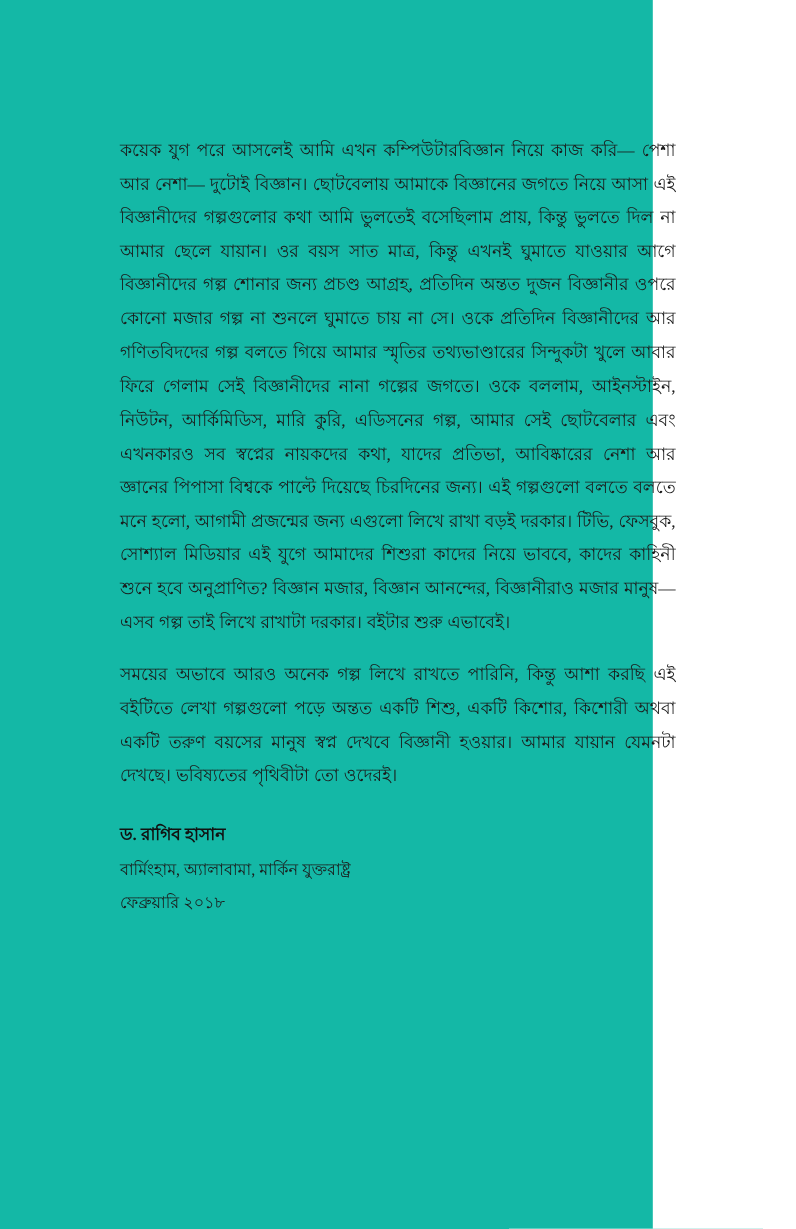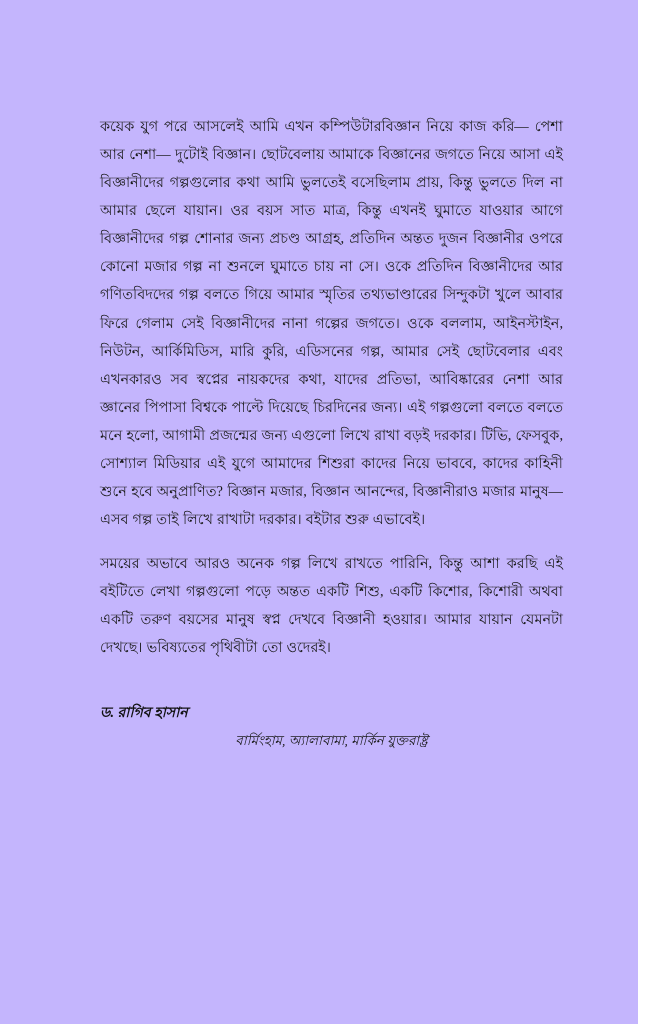--- a/index.html
+++ b/index.html
@@ -9,23 +9,23 @@
   body {
     width: 663px;
     height: 1024px;
     background: #ffffff;
     font-family: "Liberation Serif", "DejaVu Serif", serif;
     color: #1a1a1a;
     overflow: hidden;
   }
   .page {
     position: relative;
-    width: 638px;
+    width: 544px;
     height: 1024px;
-    background: #c4b5fd;
+    background: #14b8a6;
     box-sizing: border-box;
     padding-left: 44px;
   }
   .content {
     position: absolute;
     left: 100px;
     top: 112px;
     width: 463px;
   }
   .para {
@@ -34,49 +34,48 @@
     font-size: 14.4px;
     line-height: 1.95;
     margin: 0 0 16px 0;
     color: #1b1b1b;
     word-spacing: 0.5px;
   }
   .para:last-of-type {
     margin-bottom: 12px;
   }
   .signature {
-    margin-top: 38px;
-    font-style: italic;
+    margin-top: 22px;
   }
   .sig-name {
     font-size: 14.2px;
     font-weight: bold;
     line-height: 1.9;
     margin: 0 0 2px 0;
     color: #111111;
   }
   .sig-place {
     font-size: 13.4px;
     line-height: 1.9;
     margin: 0 0 2px 0;
     color: #1b1b1b;
-    text-align: center;
   }
   .sig-date {
     font-size: 13.4px;
     line-height: 1.9;
     margin: 0;
     color: #1b1b1b;
   }
 </style>
 </head>
 <body>
 
 <div class="page">
   <div class="content">
     <p class="para">কয়েক যুগ পরে আসলেই আমি এখন কম্পিউটারবিজ্ঞান নিয়ে কাজ করি— পেশা আর নেশা— দুটোই বিজ্ঞান। ছোটবেলায় আমাকে বিজ্ঞানের জগতে নিয়ে আসা এই বিজ্ঞানীদের গল্পগুলোর কথা আমি ভুলতেই বসেছিলাম প্রায়, কিন্তু ভুলতে দিল না আমার ছেলে যায়ান। ওর বয়স সাত মাত্র, কিন্তু এখনই ঘুমাতে যাওয়ার আগে বিজ্ঞানীদের গল্প শোনার জন্য প্রচণ্ড আগ্রহ, প্রতিদিন অন্তত দুজন বিজ্ঞানীর ওপরে কোনো মজার গল্প না শুনলে ঘুমাতে চায় না সে। ওকে প্রতিদিন বিজ্ঞানীদের আর গণিতবিদদের গল্প বলতে গিয়ে আমার স্মৃতির তথ্যভাণ্ডারের সিন্দুকটা খুলে আবার ফিরে গেলাম সেই বিজ্ঞানীদের নানা গল্পের জগতে। ওকে বললাম, আইনস্টাইন, নিউটন, আর্কিমিডিস, মারি কুরি, এডিসনের গল্প, আমার সেই ছোটবেলার এবং এখনকারও সব স্বপ্নের নায়কদের কথা, যাদের প্রতিভা, আবিষ্কারের নেশা আর জ্ঞানের পিপাসা বিশ্বকে পাল্টে দিয়েছে চিরদিনের জন্য। এই গল্পগুলো বলতে বলতে মনে হলো, আগামী প্রজন্মের জন্য এগুলো লিখে রাখা বড়ই দরকার। টিভি, ফেসবুক, সোশ্যাল মিডিয়ার এই যুগে আমাদের শিশুরা কাদের নিয়ে ভাববে, কাদের কাহিনী শুনে হবে অনুপ্রাণিত? বিজ্ঞান মজার, বিজ্ঞান আনন্দের, বিজ্ঞানীরাও মজার মানুষ— এসব গল্প তাই লিখে রাখাটা দরকার। বইটার শুরু এভাবেই।</p>
     <p class="para">সময়ের অভাবে আরও অনেক গল্প লিখে রাখতে পারিনি, কিন্তু আশা করছি এই বইটিতে লেখা গল্পগুলো পড়ে অন্তত একটি শিশু, একটি কিশোর, কিশোরী অথবা একটি তরুণ বয়সের মানুষ স্বপ্ন দেখবে বিজ্ঞানী হওয়ার। আমার যায়ান যেমনটা দেখছে। ভবিষ্যতের পৃথিবীটা তো ওদেরই।</p>
     <div class="signature">
       <p class="sig-name">ড. রাগিব হাসান</p>
       <p class="sig-place">বার্মিংহাম, অ্যালাবামা, মার্কিন যুক্তরাষ্ট্র</p>
+      <p class="sig-date">ফেব্রুয়ারি ২০১৮</p>
     </div>
   </div>
 </div>
 
 </body></html>

